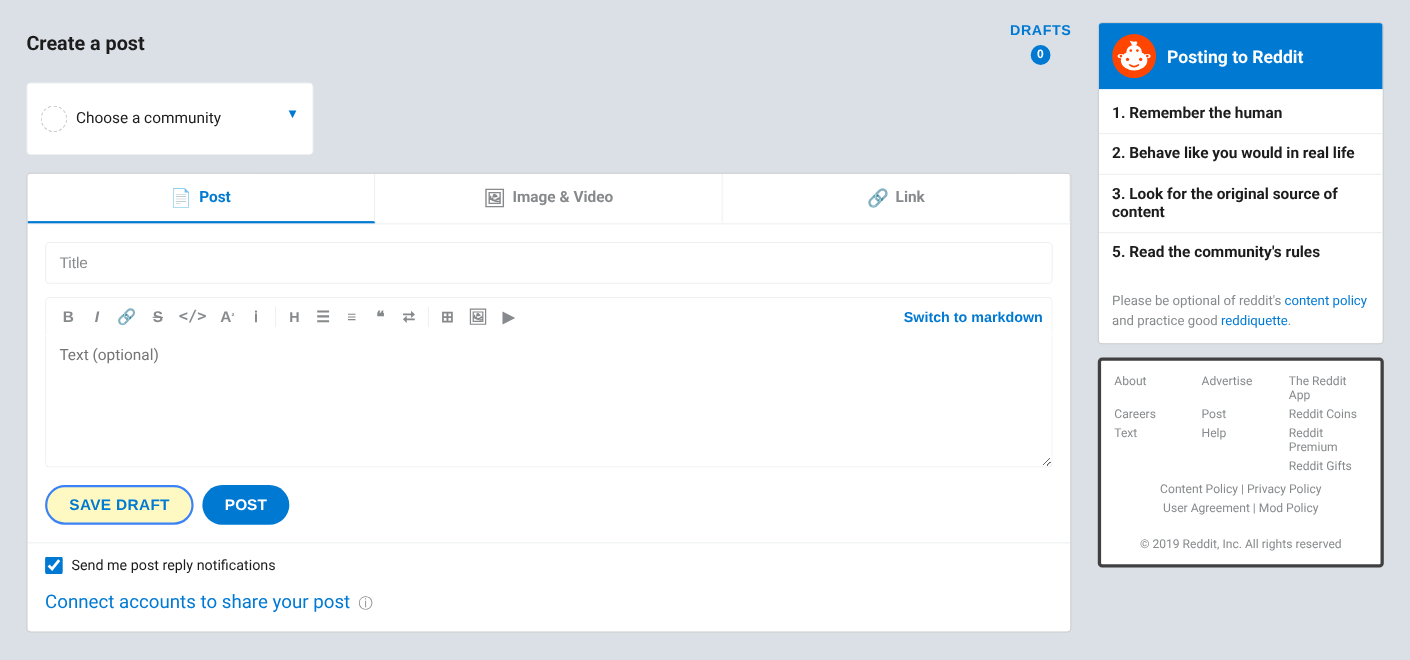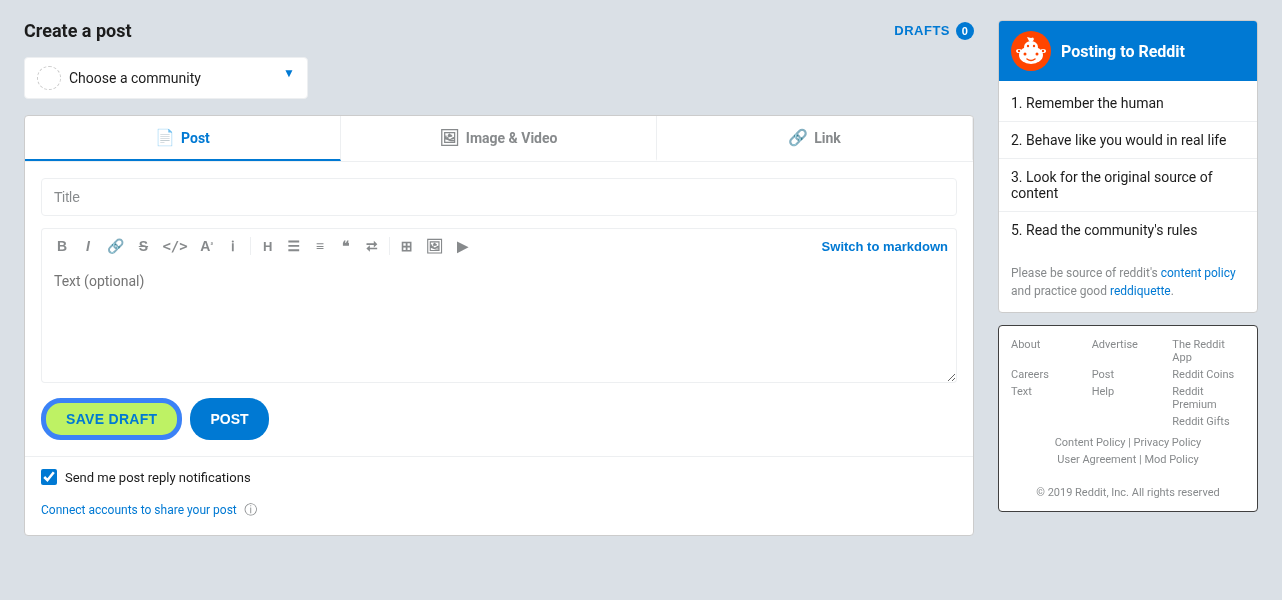--- a/index.html
+++ b/index.html
@@ -37,42 +37,43 @@
       align-items: center;
       gap: 6px;
       background: none;
       border: none;
       cursor: pointer;
       font-weight: 700;
       font-size: 13px;
       color: #0079d3;
       letter-spacing: 0.5px;
       text-transform: uppercase;
+      flex-direction: column;
     }
     .drafts-badge {
       background: #0079d3;
       color: white;
       border-radius: 50%;
       width: 18px;
       height: 18px;
       display: flex;
       align-items: center;
       justify-content: center;
       font-size: 11px;
       font-weight: 700;
     }
     .community-select {
       display: flex;
       gap: 8px;
       border: 1px solid #edeff1;
       border-radius: 4px;
-      padding: 8px 12px;
-      background: white;
-      cursor: pointer;
-      width: 284px;
+      padding: 20px 12px;
+      background: white;
+      cursor: pointer;
+      width: 261px;
       margin-bottom: 16px;
       justify-content: space-between;
     }
     .community-select-left {
       display: flex;
       align-items: center;
       gap: 8px;
     }
     .community-circle {
       width: 24px;
@@ -231,22 +232,22 @@
       font-size: 13px;
       font-weight: 700;
       padding: 4px 8px;
       border-radius: 4px;
     }
     .post-buttons {
       display: flex;
       gap: 8px;
     }
     .save-draft-btn {
-      background: #bef264;
-      border: 5px solid #3b82f6;
+      background: #fef9c3;
+      border: 2px solid #3b82f6;
       color: #0079d3;
       padding: 8px 20px;
       border-radius: 20px;
       font-size: 14px;
       font-weight: 700;
       cursor: pointer;
       letter-spacing: 0.3px;
     }
     .post-btn {
       background: #0079d3;
@@ -273,21 +274,21 @@
     }
     .notification-label {
       font-size: 13px;
       color: #1c1c1c;
     }
     .connect-link-row {
       padding: 4px 16px 16px;
     }
     .connect-link {
       color: #0079d3;
-      font-size: 12px;
+      font-size: 17px;
       text-decoration: none;
       cursor: pointer;
     }
     .info-icon {
       color: #878a8c;
       font-size: 13px;
       cursor: pointer;
       margin-left: 4px;
     }
     
@@ -322,38 +323,38 @@
     .posting-rules {
       padding: 4px 0;
     }
     .rule-item {
       display: flex;
       align-items: flex-start;
       padding: 10px 12px;
       border-bottom: 1px solid #edeff1;
       font-size: 14px;
       color: #1c1c1c;
-      font-weight: 400;
+      font-weight: 700;
     }
     .rule-item:last-child { border-bottom: none; }
     .content-policy-section {
       padding: 12px 12px;
       font-size: 12px;
       color: #878a8c;
       line-height: 1.5;
     }
     .policy-link {
       color: #0079d3;
       text-decoration: none;
       cursor: pointer;
     }
     .footer-links-card {
       background: white;
       border-radius: 4px;
-      border: 1px solid #404040;
+      border: 3px solid #404040;
       padding: 12px;
     }
     .footer-links-grid {
       display: grid;
       grid-template-columns: 1fr 1fr 1fr;
       gap: 4px 8px;
       margin-bottom: 8px;
     }
     .footer-link {
       color: #878a8c;
@@ -496,21 +497,21 @@
           <span>2. Behave like you would in real life</span>
         </div>
         <div class="rule-item">
           <span>3. Look for the original source of content</span>
         </div>
         <div class="rule-item">
           <span>5. Read the community's rules</span>
         </div>
       </div>
       <div class="content-policy-section">
-        <span>Please be source of reddit's </span><a class="policy-link">content policy</a>
+        <span>Please be optional of reddit's </span><a class="policy-link">content policy</a>
         <span> and practice good </span><a class="policy-link">reddiquette</a><span>.</span>
       </div>
     </div>
 
     <div class="footer-links-card">
       <div class="footer-links-grid">
         <a class="footer-link">About</a>
         <a class="footer-link">Advertise</a>
         <a class="footer-link">The Reddit App</a>
         <a class="footer-link">Careers</a>

